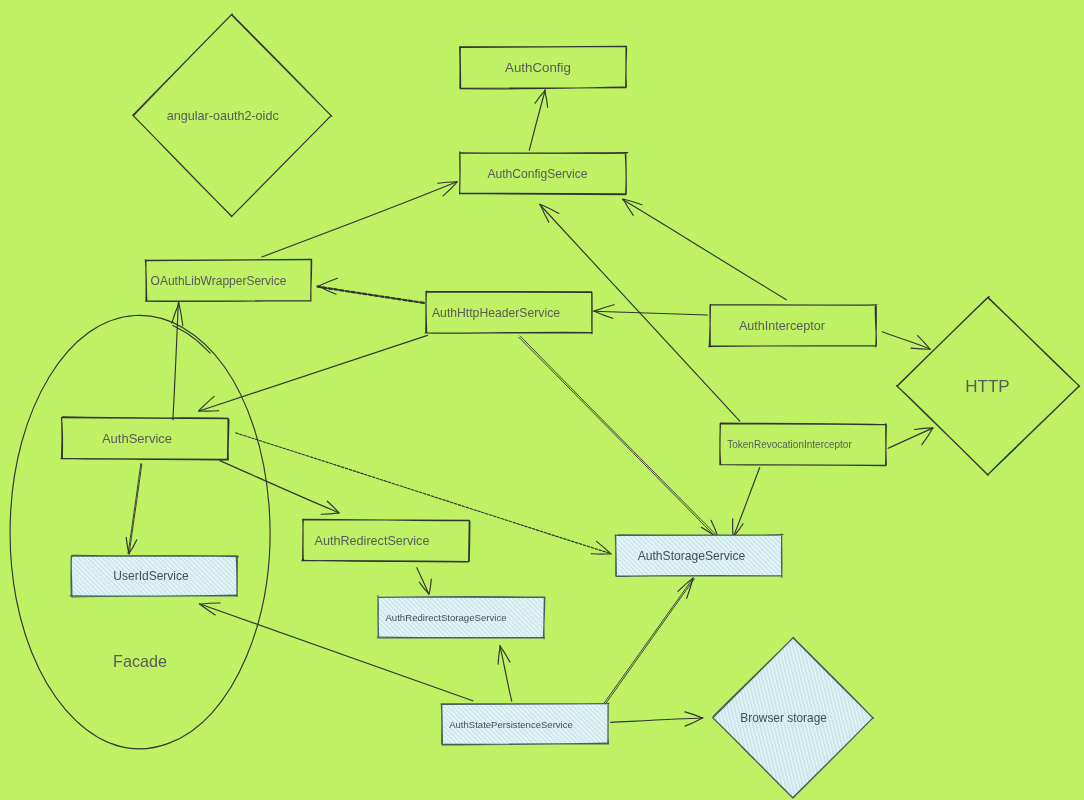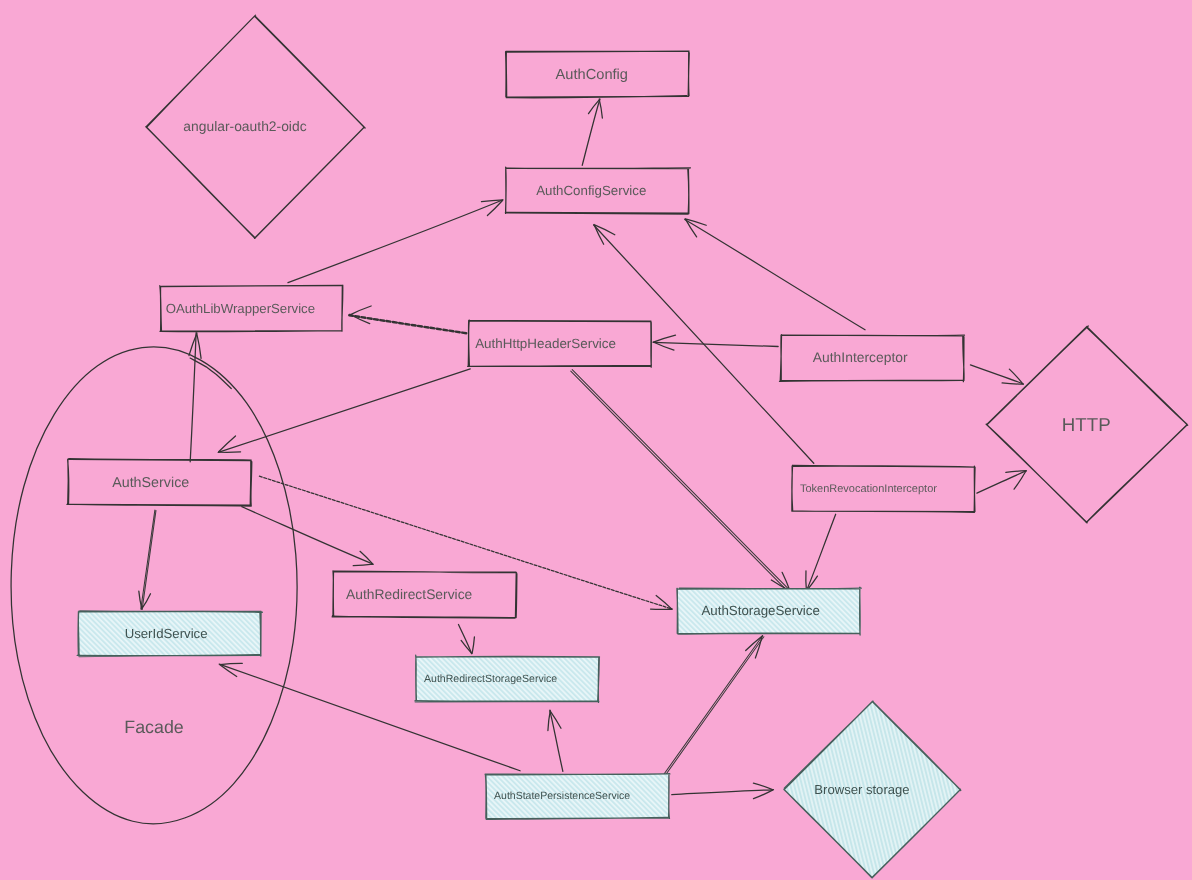--- a/index.html
+++ b/index.html
@@ -1,17 +1,17 @@
 <!DOCTYPE html>
 <html><head>
 <meta charset="utf-8">
 <title>angular-oauth2-oidc auth architecture</title>
 <style>
 html,body{margin:0;padding:0;background:#ffffff;}
-#stage{position:relative;width:1084px;height:800px;background:#f9a8d4;overflow:hidden;
+#stage{position:relative;width:1084px;height:800px;background:#bef264;overflow:hidden;
        will-change:transform;transform:translateZ(0);-webkit-font-smoothing:antialiased;}
 #diagram-svg{position:absolute;left:0;top:0;}
 .ln{fill:none;stroke:#333;stroke-width:1.15;stroke-linecap:round;stroke-linejoin:round;}
 .dash{stroke-dasharray:2.6 1.5;}
 .dash2{stroke-dasharray:3.6 2.2;stroke-width:2.2;}
 .thin{stroke-width:0.95;stroke:#3a3a3a;}
 .dk{stroke:#46605c;stroke-width:1.2;}
 .fillshape{fill:url(#hatch);stroke:none;}
 .fillshape2{fill:url(#hatch2);stroke:none;}
 .lbl{fill:#5a5a5a;font-family:"Liberation Sans",sans-serif;text-anchor:middle;

